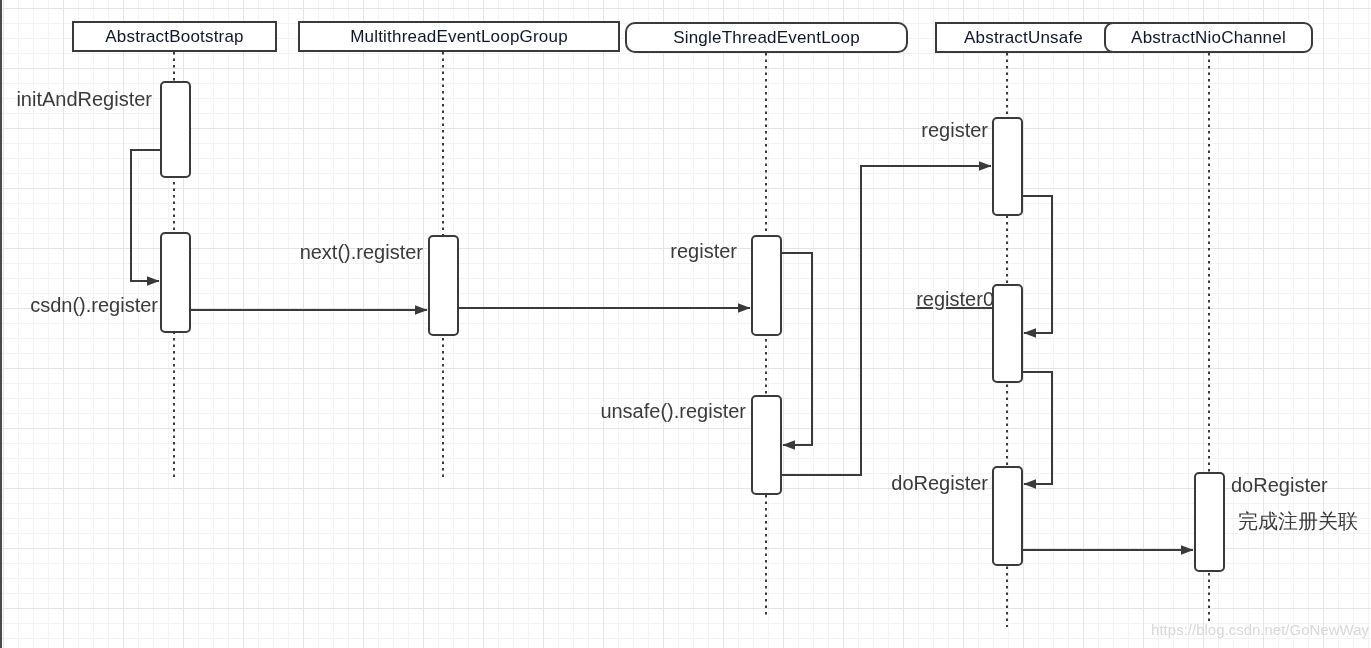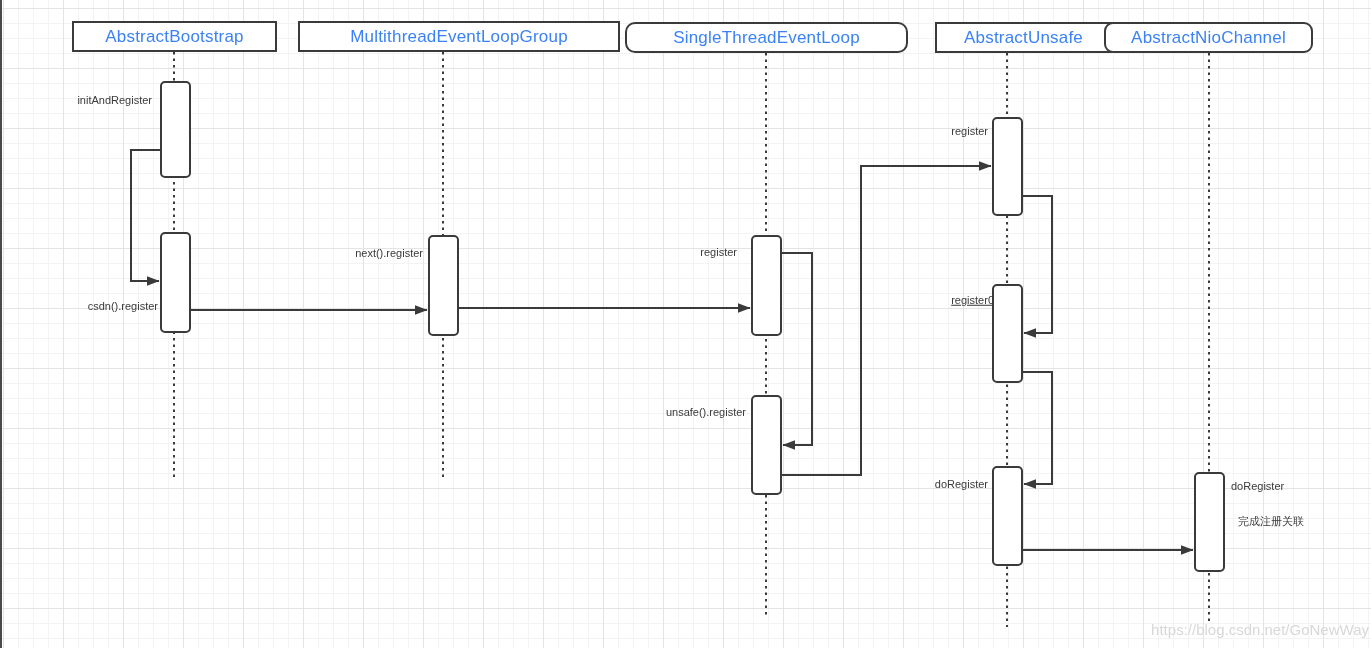--- a/index.html
+++ b/index.html
@@ -14,28 +14,28 @@
     background-size:60px 60px,60px 60px,15px 15px,15px 15px;
     background-position:3px 8px,3px 8px,3px 8px,3px 8px;
     font-family:"Liberation Sans","DejaVu Sans",sans-serif;
   }
   .wires{position:absolute;left:0;top:0;width:1371px;height:648px;}
   #nodes{position:absolute;left:0;top:0;width:100%;height:100%;}
   .pbox{
     position:absolute;box-sizing:border-box;
     border:2px solid #3a3a3a;background:#ffffff;
     display:flex;align-items:center;justify-content:center;
-    font-size:17px;color:#3b82f6;letter-spacing:0.2px;
+    font-size:17px;color:#0f172a;letter-spacing:0.2px;
   }
   .act{
     position:absolute;box-sizing:border-box;
     border:2px solid #3a3a3a;background:#ffffff;border-radius:5px;
   }
   .lbl{
-    position:absolute;font-size:11px;color:#3a3a3a;white-space:nowrap;
+    position:absolute;font-size:20px;color:#3a3a3a;white-space:nowrap;
     transform:translate(0,-52%);
     text-align:right;
   }
   .lbl.right{transform:translate(-100%,-52%);}
   .watermark{
     position:absolute;left:1369px;top:629px;
     font-size:15px;color:#d8d8d8;white-space:nowrap;
     transform:translate(-100%,-50%);
   }
   .edge-artifact{position:absolute;left:0;top:0;width:2px;height:648px;background:#4a4a4a;}

